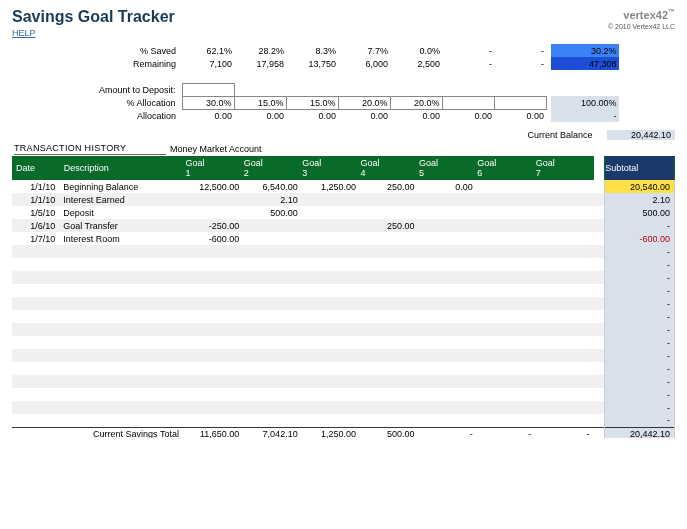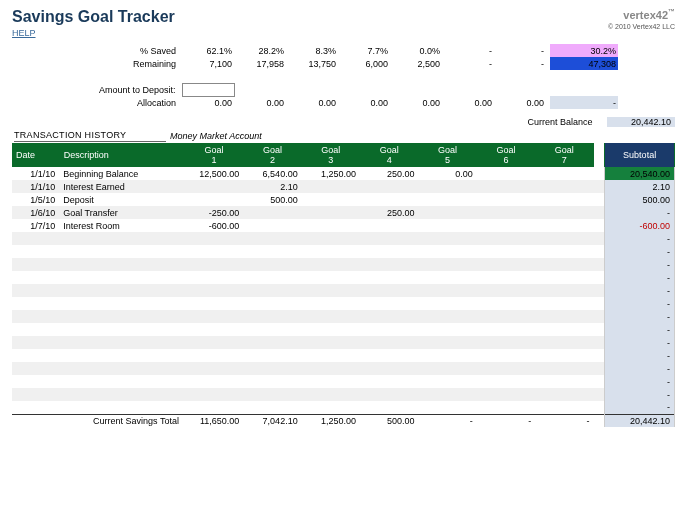--- a/index.html
+++ b/index.html
@@ -18,23 +18,23 @@
 .summary .lbl{width:170px;padding-right:6px}
 .summary .cell{width:52px;border:1px solid #888}
 .summary .noborder{border:none}
 .summary .totcell{width:68px}
 .section-gap{height:6px}
 .curbal-row{text-align:right;margin-top:8px;margin-bottom:2px}
 .curbal-row span{display:inline-block}
 .curbal-lbl{padding-right:12px}
 .curbal-val{width:64px;text-align:right;padding-right:4px}
 .th-row{background:#0a6a2a;color:#fff;font-weight:normal}
-.th-row td{text-align:center;line-height:10px;padding:2px 0;border-right:1px solid #0a6a2a}
+.th-row td{text-align:left;line-height:10px;padding:2px 0;border-right:1px solid #0a6a2a}
 .hist-title{font-size:9px;text-transform:uppercase;letter-spacing:0.3px;border-bottom:1px solid #666;padding-bottom:1px}
-.acctname{font-style:italic;font-size:9px;padding-bottom:1px}
+.acctname{font-size:9px;padding-bottom:1px}
 .subtotal-h{background:#1a3a6a;color:#fff;text-align:center}
 .txrow td{text-align:right;padding-right:4px}
 .txrow .dcell{text-align:left;padding-left:4px}
 .txrow .date{text-align:right;padding-right:4px;width:40px}
 .txrow .desc{text-align:left;padding-left:4px;width:110px}
 .gcol{width:52px}
 .subcol{width:62px;border-left:1px solid #ccc;border-right:1px solid #ccc}
 .alt{background:#f0f0f0}
 .red{color:#c00000}
 .ftr{border-top:1px solid #333}
@@ -61,41 +61,53 @@
     <tr>
       <td class="lbl">% Saved</td>
       <td class="cell noborder">62.1%</td>
       <td class="cell noborder">28.2%</td>
       <td class="cell noborder">8.3%</td>
       <td class="cell noborder">7.7%</td>
       <td class="cell noborder">0.0%</td>
       <td class="cell noborder">-</td>
       <td class="cell noborder">-</td>
       <td></td>
-      <td class="cell noborder totcell" style="background:#f0abfc">30.2%</td>
+      <td class="cell noborder totcell" style="background:#3b82f6">30.2%</td>
     </tr>
     <tr>
       <td class="lbl">Remaining</td>
       <td class="cell noborder">7,100</td>
       <td class="cell noborder">17,958</td>
       <td class="cell noborder">13,750</td>
       <td class="cell noborder">6,000</td>
       <td class="cell noborder">2,500</td>
       <td class="cell noborder">-</td>
       <td class="cell noborder">-</td>
       <td></td>
       <td class="cell noborder totcell" style="background:#1d4ed8">47,308</td>
     </tr>
     <tr class="section-gap">
           <td colspan="10"></td>
         </tr>
     <tr>
       <td class="lbl">Amount to Deposit:</td>
       <td class="cell"></td>
       <td colspan="9"></td>
+    </tr>
+    <tr>
+      <td class="lbl">% Allocation</td>
+      <td class="cell">30.0%</td>
+      <td class="cell">15.0%</td>
+      <td class="cell">15.0%</td>
+      <td class="cell">20.0%</td>
+      <td class="cell">20.0%</td>
+      <td class="cell"></td>
+      <td class="cell"></td>
+      <td></td>
+      <td class="cell noborder totcell" style="background:#d8e0ec">100.00%</td>
     </tr>
     <tr>
       <td class="lbl">Allocation</td>
       <td class="cell noborder">0.00</td>
       <td class="cell noborder">0.00</td>
       <td class="cell noborder">0.00</td>
       <td class="cell noborder">0.00</td>
       <td class="cell noborder">0.00</td>
       <td class="cell noborder">0.00</td>
       <td class="cell noborder">0.00</td>
@@ -145,21 +157,21 @@
           <td class="date">1/1/10</td>
           <td class="desc dcell">Beginning Balance</td>
           <td class="gcol">12,500.00</td>
           <td class="gcol">6,540.00</td>
           <td class="gcol">1,250.00</td>
           <td class="gcol">250.00</td>
           <td class="gcol">0.00</td>
           <td class="gcol"></td>
           <td class="gcol"></td>
           <td></td>
-          <td class="subcol " style="background:#15803d">20,540.00</td>
+          <td class="subcol " style="background:#fde047">20,540.00</td>
         </tr>
         <tr class="txrow alt">
           <td class="date">1/1/10</td>
           <td class="desc dcell">Interest Earned</td>
           <td class="gcol"></td>
           <td class="gcol">2.10</td>
           <td class="gcol"></td>
           <td class="gcol"></td>
           <td class="gcol"></td>
           <td class="gcol"></td>

